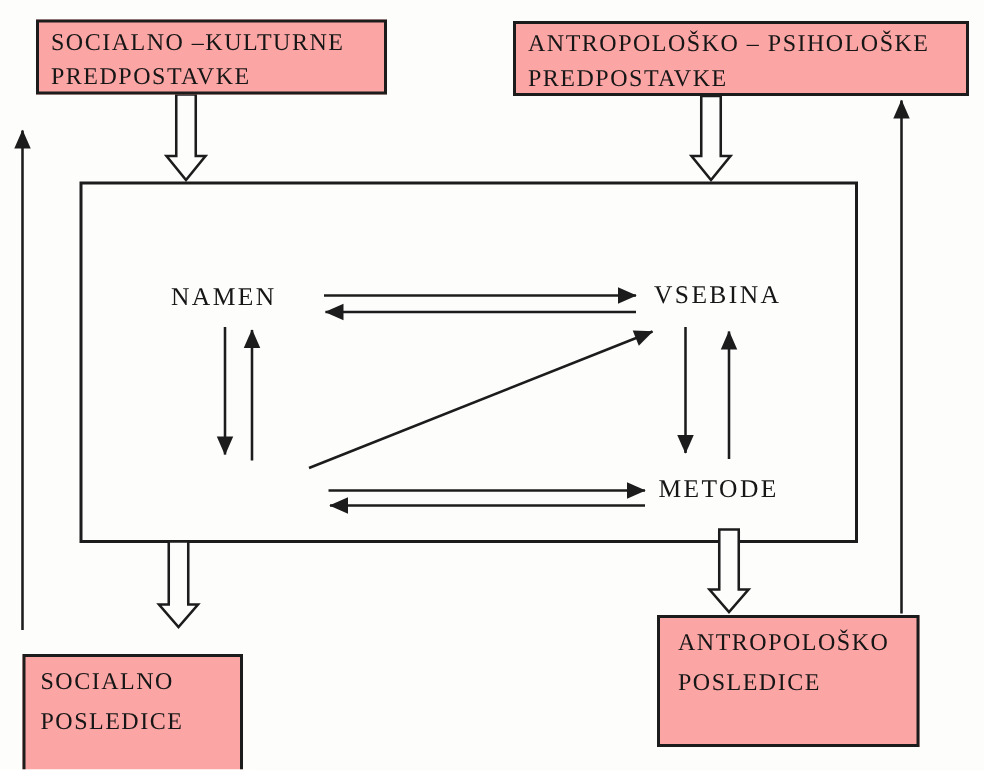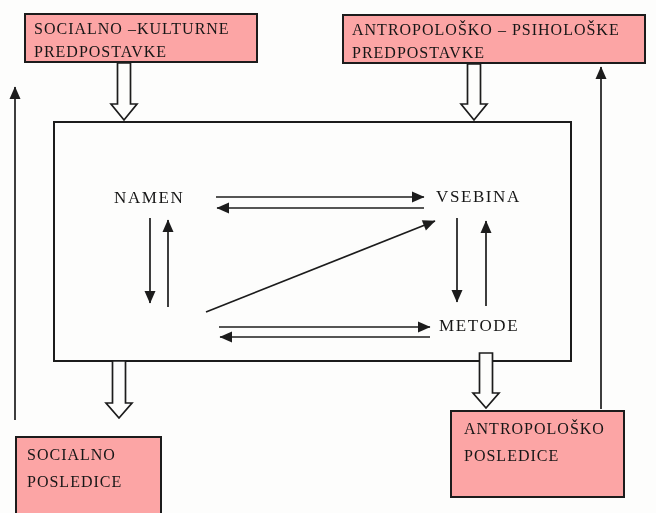--- a/index.html
+++ b/index.html
@@ -11,21 +11,21 @@
   .stage svg{position:absolute;left:0;top:0;}
   .obox{
     position:absolute;box-sizing:border-box;border:2px solid #1c1c1c;
     background:#fca5a5;font-size:16px;letter-spacing:1px;line-height:23px;
     padding:2px 8px;white-space:nowrap;
   }
   .obox .oline{white-space:nowrap;}
   #box-tl{left:24px;top:13px;width:234px;height:50px;}
   #box-tr{left:342px;top:14px;width:304px;height:50px;}
   #box-bl{left:15px;top:436px;width:147px;height:86px;line-height:27px;padding:3px 10px;}
-  #box-br{left:438px;top:410px;width:175px;height:88px;line-height:27px;padding:3px 12px;margin-left:12px;}
+  #box-br{left:438px;top:410px;width:175px;height:88px;line-height:27px;padding:3px 12px;}
   .node{
     position:absolute;font-weight:normal;font-size:17px;letter-spacing:1.6px;
     white-space:nowrap;
   }
   #node-namen {left:114px;top:188px;}
   #node-vsebina{left:436px;top:187px;}
   #node-metode{left:115px;top:318px;}
   #node-mediji{left:439px;top:316px;}
 </style>
 </head>

